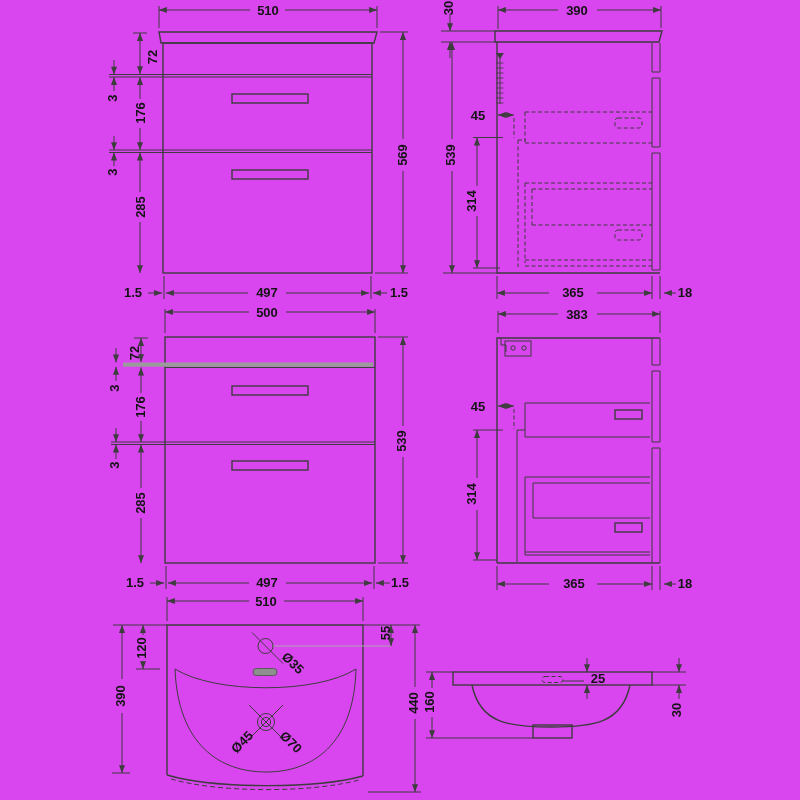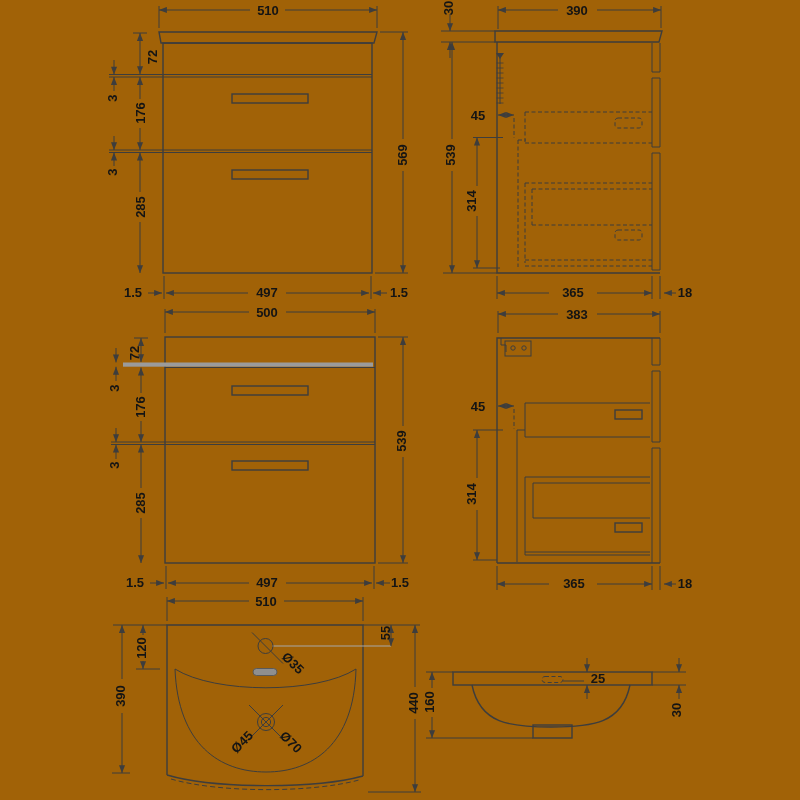--- a/index.html
+++ b/index.html
@@ -1,16 +1,16 @@
 <!DOCTYPE html>
 <html><head>
 <meta charset="utf-8">
 <style>
   html,body{margin:0;padding:0;background:#ffffff;}
-  .frame{position:relative;width:800px;height:800px;background:#a16207;overflow:hidden;}
+  .frame{position:relative;width:800px;height:800px;background:#d946ef;overflow:hidden;}
   svg{display:block;}
   svg text{font:bold 13px "Liberation Sans", sans-serif;fill:#141414;}
   .ol{fill:none;stroke:#3d3d3d;stroke-width:1.4;}
   .ln{fill:none;stroke:#3d3d3d;stroke-width:1;}
   .dm{fill:none;stroke:#3d3d3d;stroke-width:1;}
   .dd{fill:none;stroke:#3d3d3d;stroke-width:1;stroke-dasharray:4 2.5;}
   .dd2{fill:none;stroke:#3d3d3d;stroke-width:1;stroke-dasharray:5 3;}
   .gray{stroke:#a8a8a8;}
   .thin{stroke-width:0.8;}
 </style>

